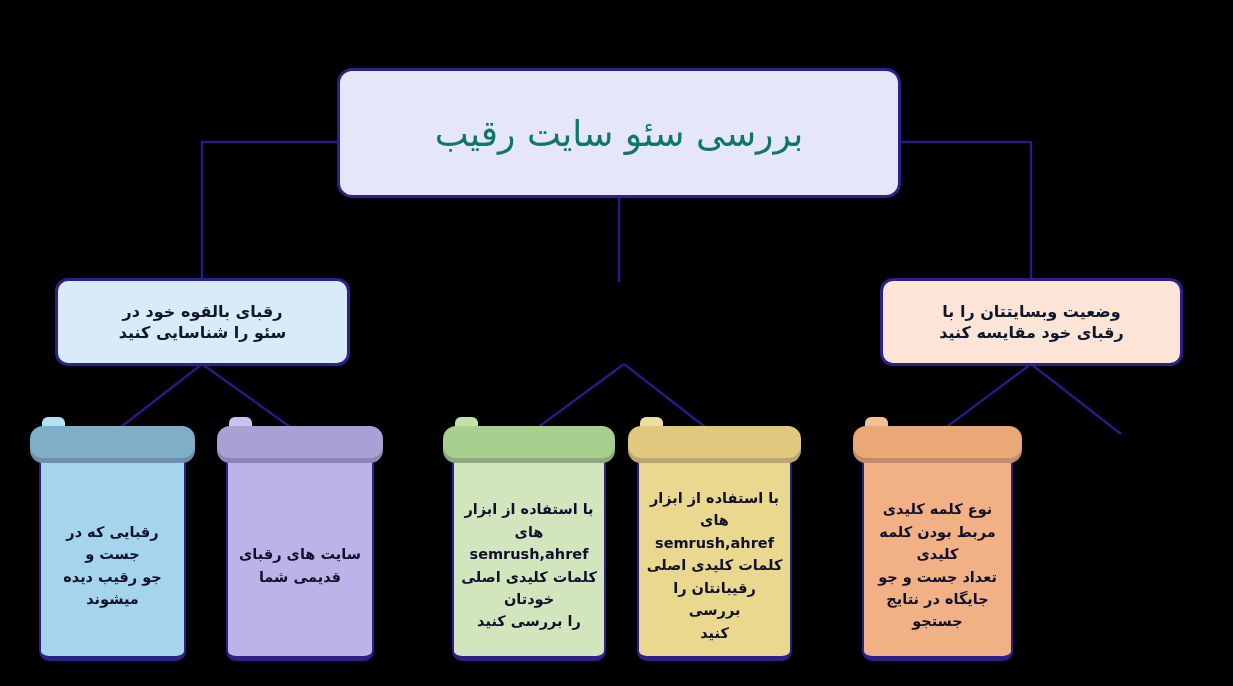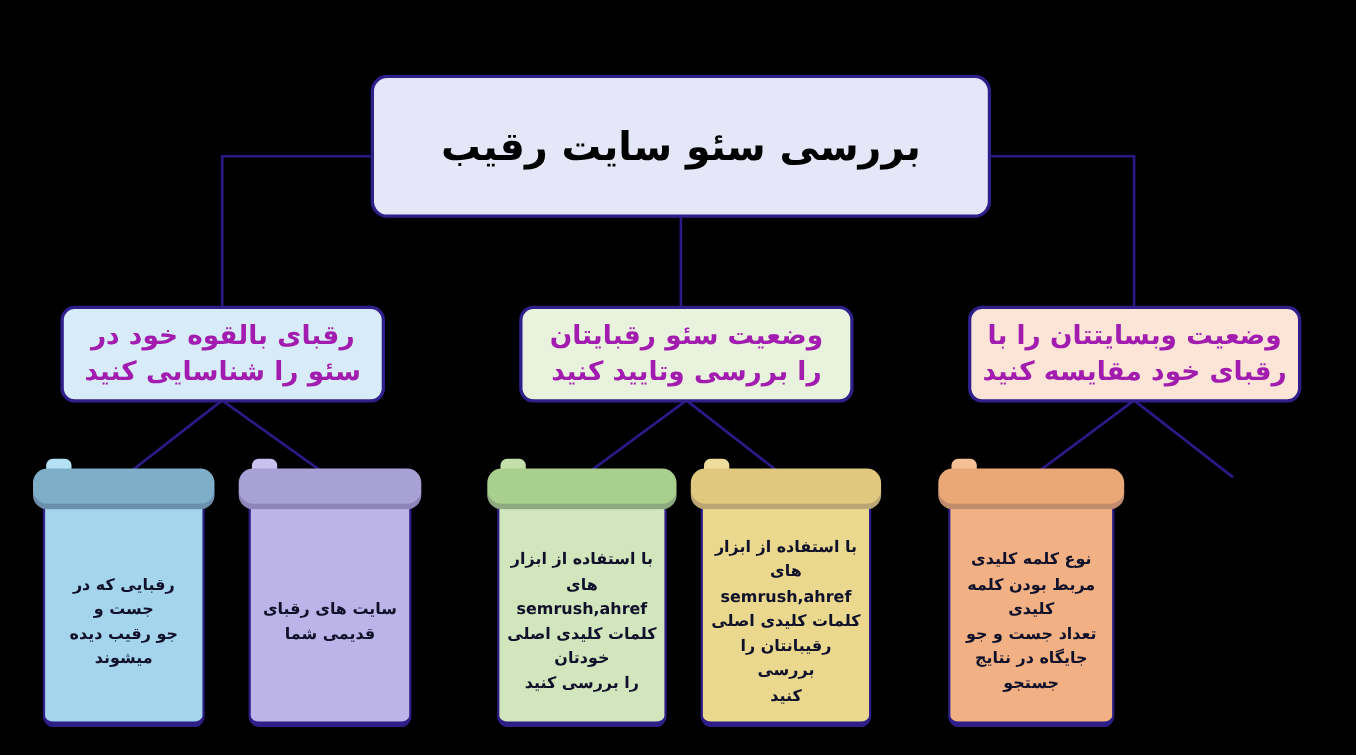--- a/index.html
+++ b/index.html
@@ -9,29 +9,29 @@
   }
   .connectors{position:absolute;left:0;top:0;z-index:0;}
   .connectors path{fill:none;stroke:#2a1a85;stroke-width:2.4;}
 
   
   .root-node{
     position:absolute;left:337px;top:68px;width:564px;height:130px;z-index:4;
     background:#e5e7f8;border:3.5px solid #2e1f8a;border-radius:15px;
     display:flex;align-items:center;justify-content:center;box-sizing:border-box;
   }
-  .root-node .lbl{font-size:36px;font-weight:bold;color:#000000;}
+  .root-node .lbl{font-size:36px;font-weight:normal;color:#0f766e;}
 
   
   .branch{
     position:absolute;top:278px;height:88px;z-index:4;
     border:3px solid #2e1f8a;border-radius:13px;box-sizing:border-box;
     display:flex;align-items:center;justify-content:center;text-align:center;
   }
-  .branch .lbl{font-size:24px;font-weight:bold;color:#a21caf;white-space:pre-line;line-height:1.32;}
+  .branch .lbl{font-size:16px;font-weight:bold;color:#0f172a;white-space:pre-line;line-height:1.32;}
   .b-left  {left:55px; width:295px;}
   .b-center{left:472px;width:304px;}
   .b-right {left:880px;width:303px;}
 
   
   .card{position:absolute;top:415px;height:250px;}
   .card .tab{
     position:absolute;top:2px;width:23px;height:26px;z-index:1;
     border-radius:6px 6px 2px 2px;left:12px;
   }
@@ -71,24 +71,20 @@
     <path d="M1031 364 L1121 434"></path>
   </svg>
 
   <div class="root-node" style="background: rgb(229, 231, 248);">
     <span class="lbl">بررسی سئو سایت رقیب</span>
   </div>
 
   <div class="branch b-left" style="background: rgb(215, 236, 248);">
     <span class="lbl">رقبای بالقوه خود در
 سئو را شناسایی کنید</span>
-  </div>
-  <div class="branch b-center" style="background: rgb(233, 242, 221);">
-    <span class="lbl">وضعیت سئو رقبایتان
-را بررسی وتایید کنید</span>
   </div>
   <div class="branch b-right" style="background: rgb(252, 229, 215);">
     <span class="lbl">وضعیت وبسایتتان را با
 رقبای خود مقایسه کنید</span>
   </div>
 
   <div class="card c1">
     <div class="tab" style="background: rgb(180, 225, 245);"></div>
     <div class="bar" style="background: rgb(126, 174, 200);"></div>
     <div class="paper" style="background: rgb(165, 212, 237);">

